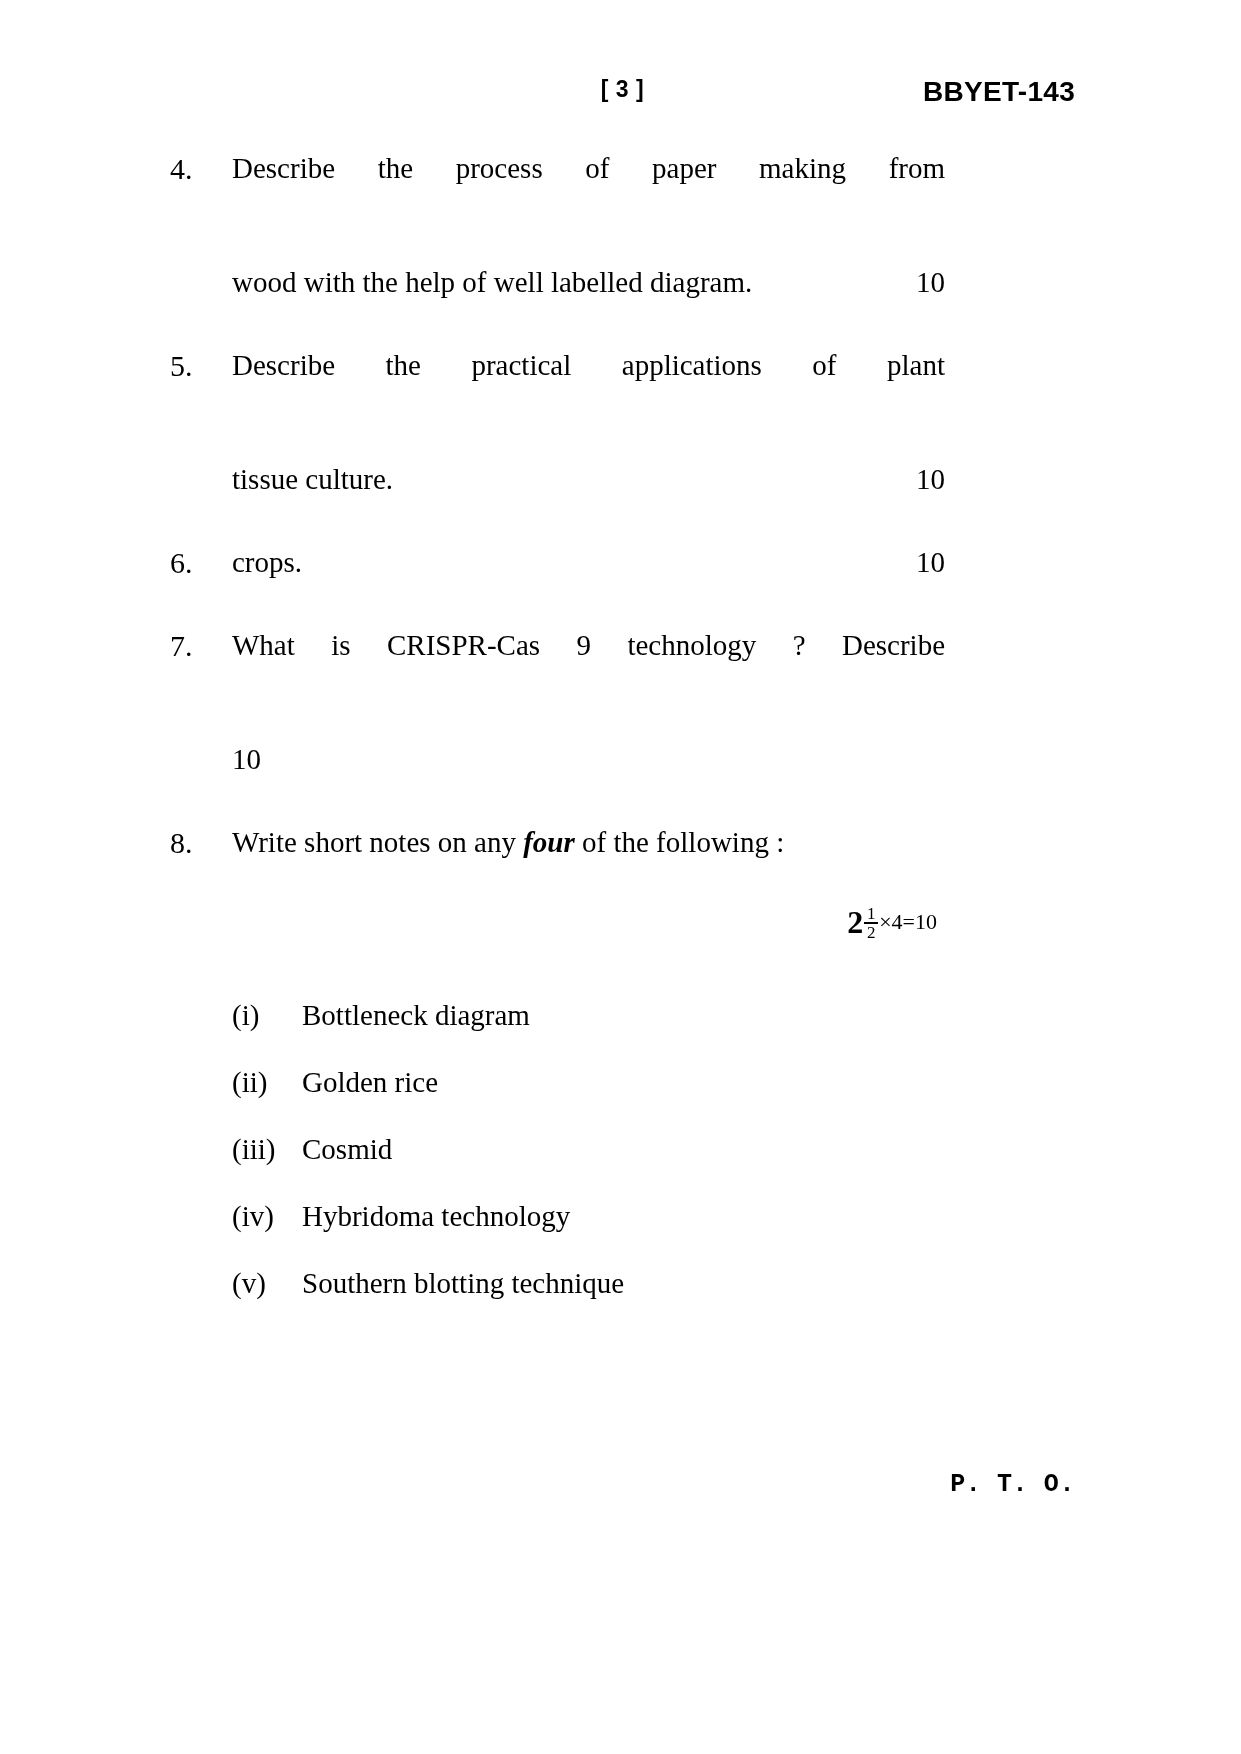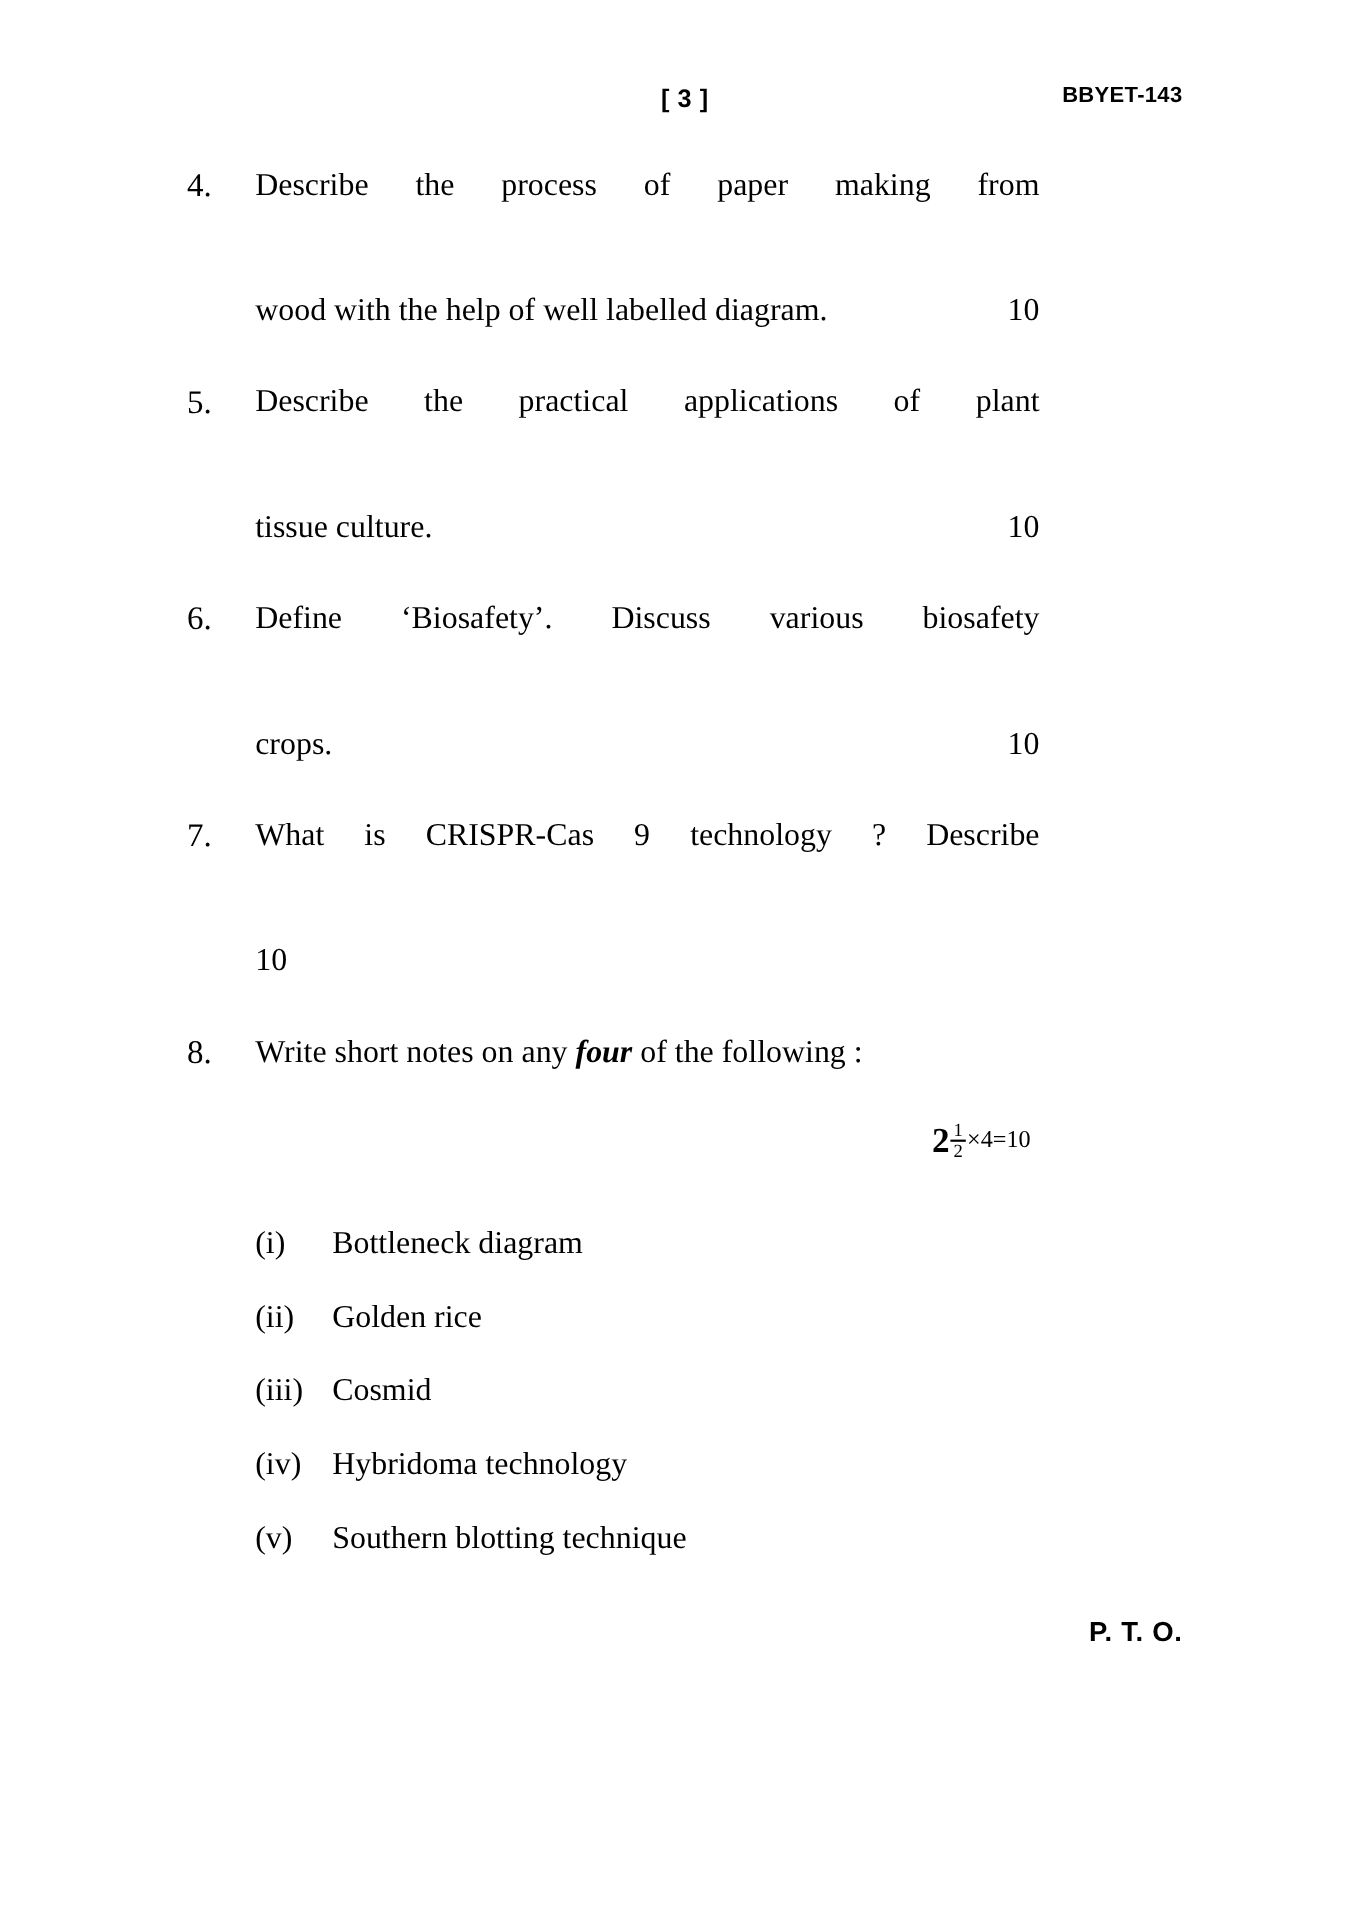--- a/index.html
+++ b/index.html
@@ -41,21 +41,21 @@
     font-weight: bold;
     font-size: 23px;
     letter-spacing: 0.5px;
   }
   .paper-code {
     position: absolute;
     right: 0;
     top: 0;
     font-family: "Liberation Sans", "DejaVu Sans", sans-serif;
     font-weight: bold;
-    font-size: 20px;
+    font-size: 28px;
     letter-spacing: 0.3px;
     white-space: nowrap;
   }
 
   
   .body {
     position: absolute;
     top: 140px;
     left: 170px;
     width: 775px;
@@ -185,21 +185,21 @@
 
   
   .footer {
     position: absolute;
     left: 170px;
     width: 905px;
     top: 1470px;
     text-align: right;
   }
   .pto {
-    font-family: Liberation Sans, sans-serif;
+    font-family: Liberation Mono, monospace;
     font-weight: bold;
     font-size: 25px;
     letter-spacing: 0.6px;
   }
 </style>
 </head>
 <body>
 
 <div class="page">
 
@@ -228,21 +228,20 @@
         <span class="lastline">
           <span class="txt">tissue culture.</span>
           <span class="mk">10</span>
         </span>
       </div>
     </div>
 
     <div class="q">
       <div class="q-num">6.</div>
       <div class="q-text">
-        <span class="stretch">Define ‘Biosafety’. Discuss various biosafety</span>
         <span class="lastline">
           <span class="txt">crops.</span>
           <span class="mk">10</span>
         </span>
       </div>
     </div>
 
     <div class="q">
       <div class="q-num">7.</div>
       <div class="q-text">

